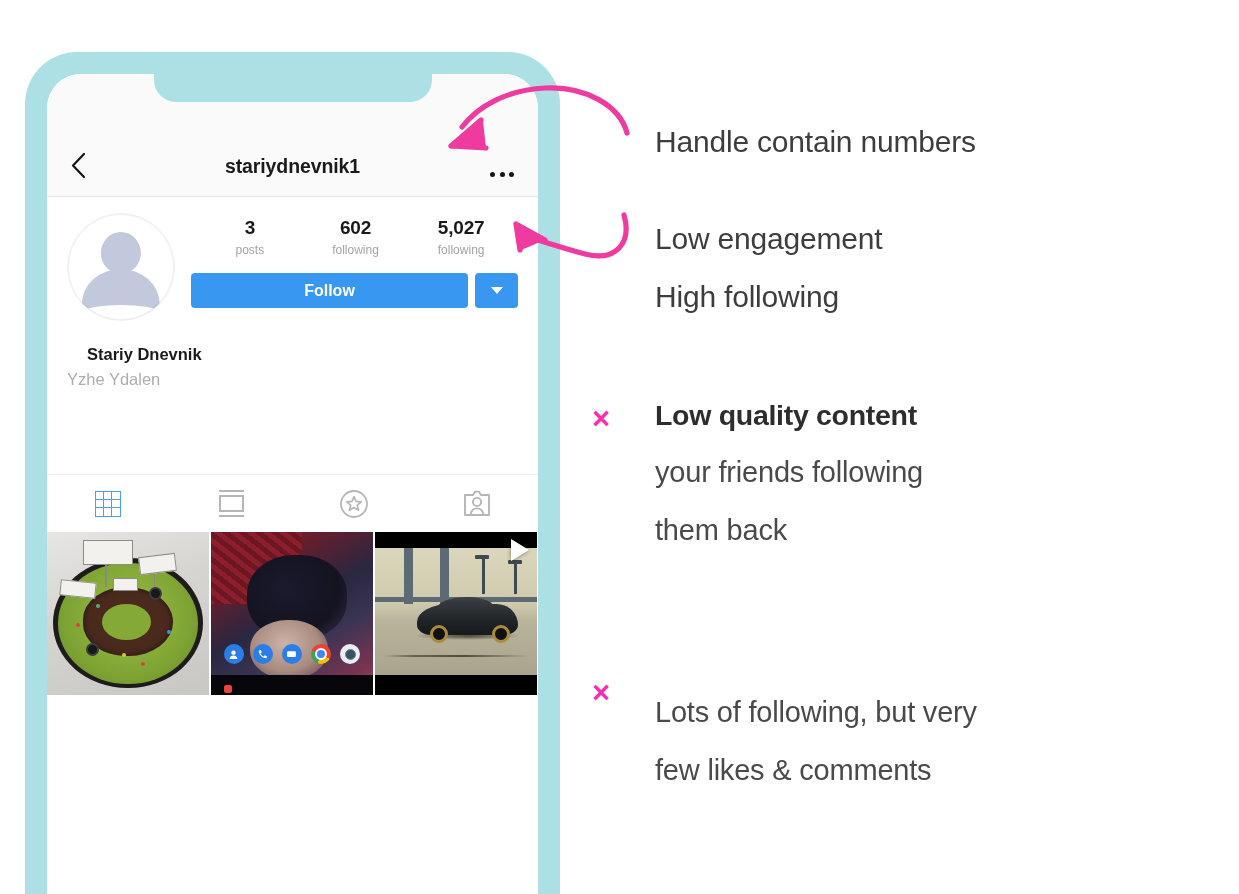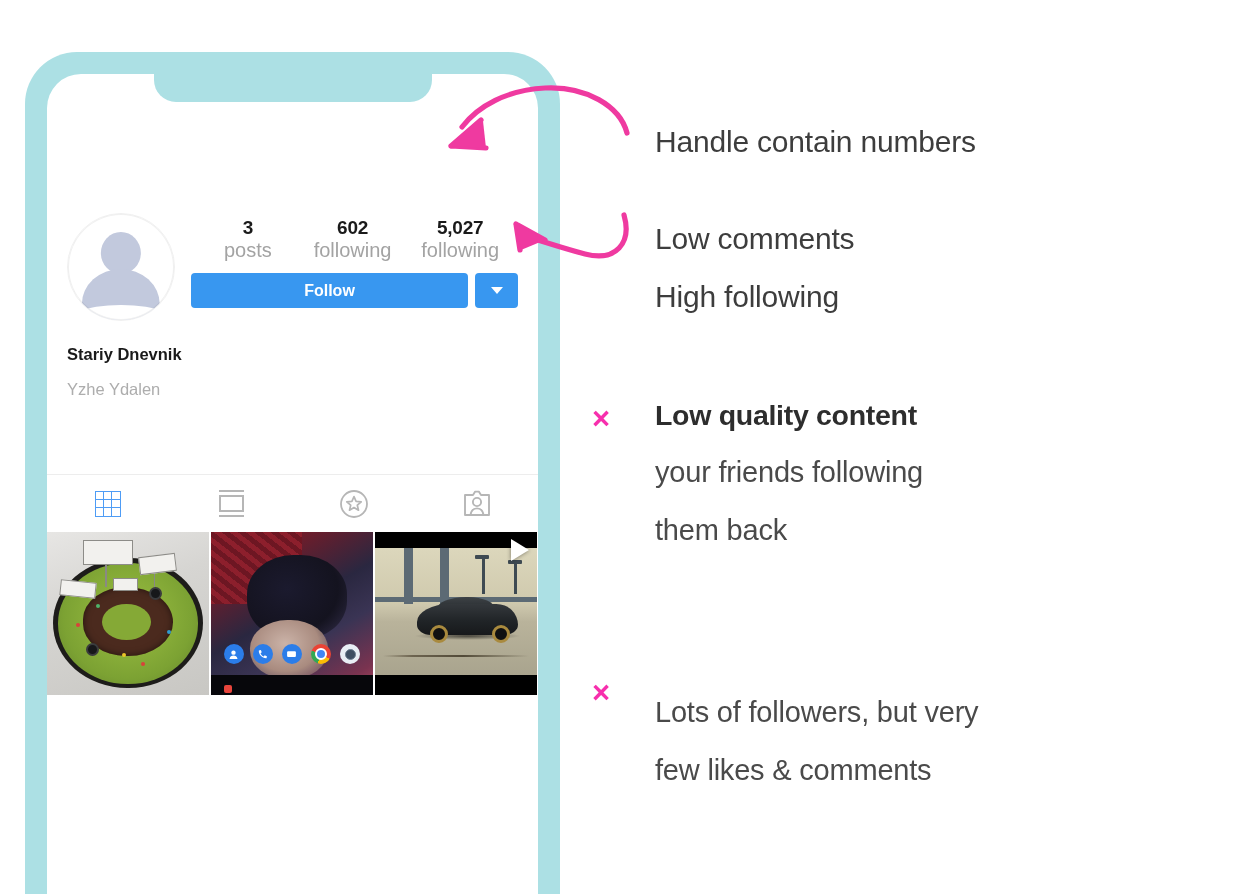--- a/index.html
+++ b/index.html
@@ -176,21 +176,21 @@
   }
   .stat { text-align: center; min-width: 72px; }
   .stat-num {
     font-size: 19px;
     font-weight: bold;
     color: #1a1a1a;
     line-height: 22px;
     letter-spacing: -0.2px;
   }
   .stat-label {
-    font-size: 20px;
+    font-size: 12px;
     color: #a3a3a3;
     line-height: 20px;
     margin-top: 1px;
   }
 
   .action-row {
     display: flex;
     gap: 7px;
     margin-top: 13px;
     padding-left: 4px;
@@ -229,26 +229,27 @@
 
   .bio {
     margin-top: 22px;
     padding-bottom: 20px;
   }
   .bio-name {
     font-size: 16.5px;
     font-weight: bold;
     color: #1a1a1a;
     line-height: 22px;
+    margin-left: 20px;
   }
   .bio-text {
     font-size: 16.5px;
     color: #adadad;
     line-height: 24px;
-    margin-top: 12px;
+    margin-top: 2px;
   }
 
   
   .tabs {
     position: absolute;
     left: 0;
     top: 400px;
     width: 100%;
     height: 58px;
     border-top: 1px solid #ededed;
@@ -445,20 +446,33 @@
   .bullet-2 { top: 672px; left: 0; width: 540px; }
 </style>
 </head>
 <body>
 
 <div id="page">
 
   <div class="phone-frame">
     <div class="phone-screen">
 
+      <div class="ig-navbar">
+        <div class="nav-back">
+          <svg width="16" height="27" viewBox="0 0 16 27" aria-hidden="true">
+            <path d="M14 2 L3 13.5 L14 25" fill="none" stroke="#161616" stroke-width="2.2" stroke-linecap="round" stroke-linejoin="round"></path>
+          </svg>
+        </div>
+        <div class="nav-title">stariydnevnik1</div>
+        <div class="nav-more">
+          <i></i>
+            <i></i>
+            <i></i>
+        </div>
+      </div>
 
       <div class="profile-header">
         <div class="profile-top">
 
           <div class="avatar">
             <div class="av-head"></div>
             <div class="av-body"></div>
             <div class="av-mask"></div>
             <div class="av-ring"></div>
           </div>
@@ -625,39 +639,39 @@
       <path d="M516 224 L 520 250 M516 224 L 545 240" fill="none" stroke="#ef3aa0" stroke-width="5.2" stroke-linecap="round"></path>
       <path d="M516 224 L 521 250 L 545 240 Z" fill="#ef3aa0"></path>
     </g>
   </svg>
 
   <div class="notes">
 
     <div class="note-plain note-l1">Handle contain numbers</div>
 
     <div class="note-plain note-l2">
-      <div>Low comments</div>
+      <div>Low engagement</div>
       <div>High following</div>
     </div>
 
     <div class="bullet bullet-1">
       <div class="bullet-x">×</div>
       <div>
         <div class="bullet-title">Low quality content</div>
         <div class="bullet-body">
           <div>your friends following</div>
           <div>them back</div>
         </div>
       </div>
     </div>
 
     <div class="bullet bullet-2">
       <div class="bullet-x">×</div>
       <div>
         <div class="bullet-body">
-          <div>Lots of followers, but very</div>
+          <div>Lots of following, but very</div>
           <div>few likes &amp; comments</div>
         </div>
       </div>
     </div>
 
   </div>
 </div>
 
 </body></html>

